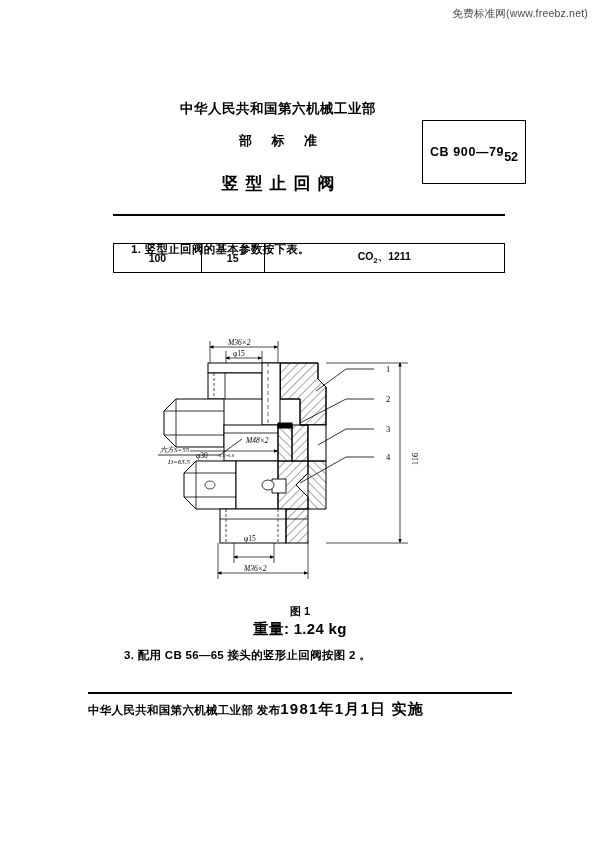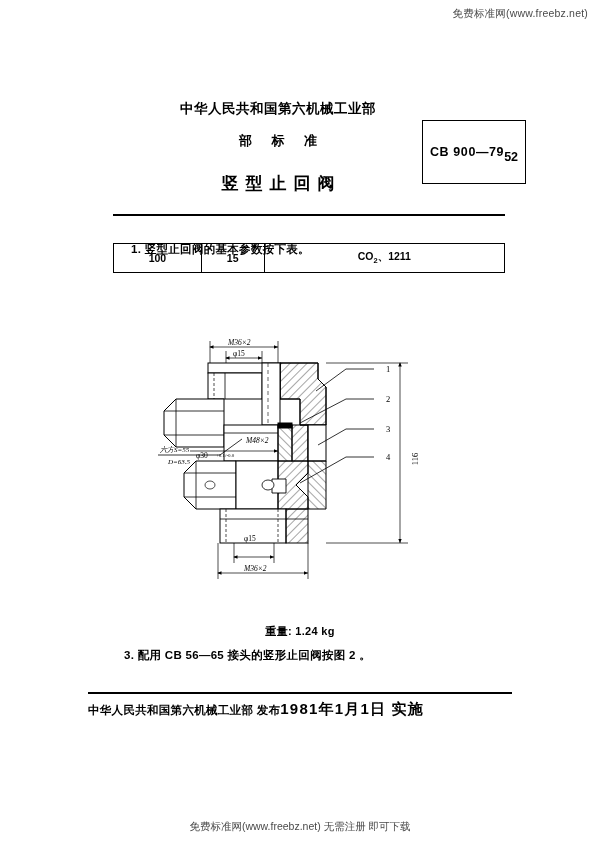--- a/index.html
+++ b/index.html
@@ -81,21 +81,21 @@
   .c2{width:33%;}
   .c3{width:27%;}
 
   
   .figure{position:absolute;left:150px;top:333px;width:300px;height:262px;}
   .figure svg{display:block;}
 
   
   .figcap{position:absolute;left:0;top:604px;width:600px;text-align:center;}
   .figcap .fl{font-size:11px;font-weight:bold;}
-  .figcap .wt{font-size:11px;font-weight:bold;margin-top:20px;letter-spacing:.3px;}
+  .figcap .wt{font-size:15px;font-weight:bold;margin-top:1px;letter-spacing:.3px;}
   .figcap .lg{font-size:9.5px;font-weight:bold;margin-top:7px;letter-spacing:.3px;}
 
   
   .footer{position:absolute;left:88px;top:700px;width:424px;
     display:flex;justify-content:flex-start;align-items:baseline;}
   .footer .fl{font-size:11.5px;font-weight:bold;letter-spacing:.3px;}
   .footer .fr{font-size:15px;font-weight:bold;letter-spacing:1.2px;}
 </style>
 </head>
 <body>
@@ -280,26 +280,26 @@
         <text x="236" y="39">1</text>
         <text x="236" y="69">2</text>
         <text x="236" y="99">3</text>
         <text x="236" y="127">4</text>
         <text x="268" y="126" transform="rotate(-90 268 126)" text-anchor="middle">116</text>
       </g>
     </svg>
   </div>
 
   <div class="figcap">
+    <div class="fl">图 1</div>
     <div class="wt">重量: 1.24 kg</div>
   </div>
 
   <div class="clause clause-3">3. 配用 CB 56—65 接头的竖形止回阀按图 2 。</div>
 
   <div class="rule rule-footer"></div>
   <div class="footer">
     <div class="fl">中华人民共和国第六机械工业部  发布</div>
     <div class="fr">1981年1月1日  实施</div>
   </div>
 
-  <div class="wm-bottom">免费标准网(www.freebz.net) 无需注册 即可下载</div>
 
 </div>
 
 </body></html>

